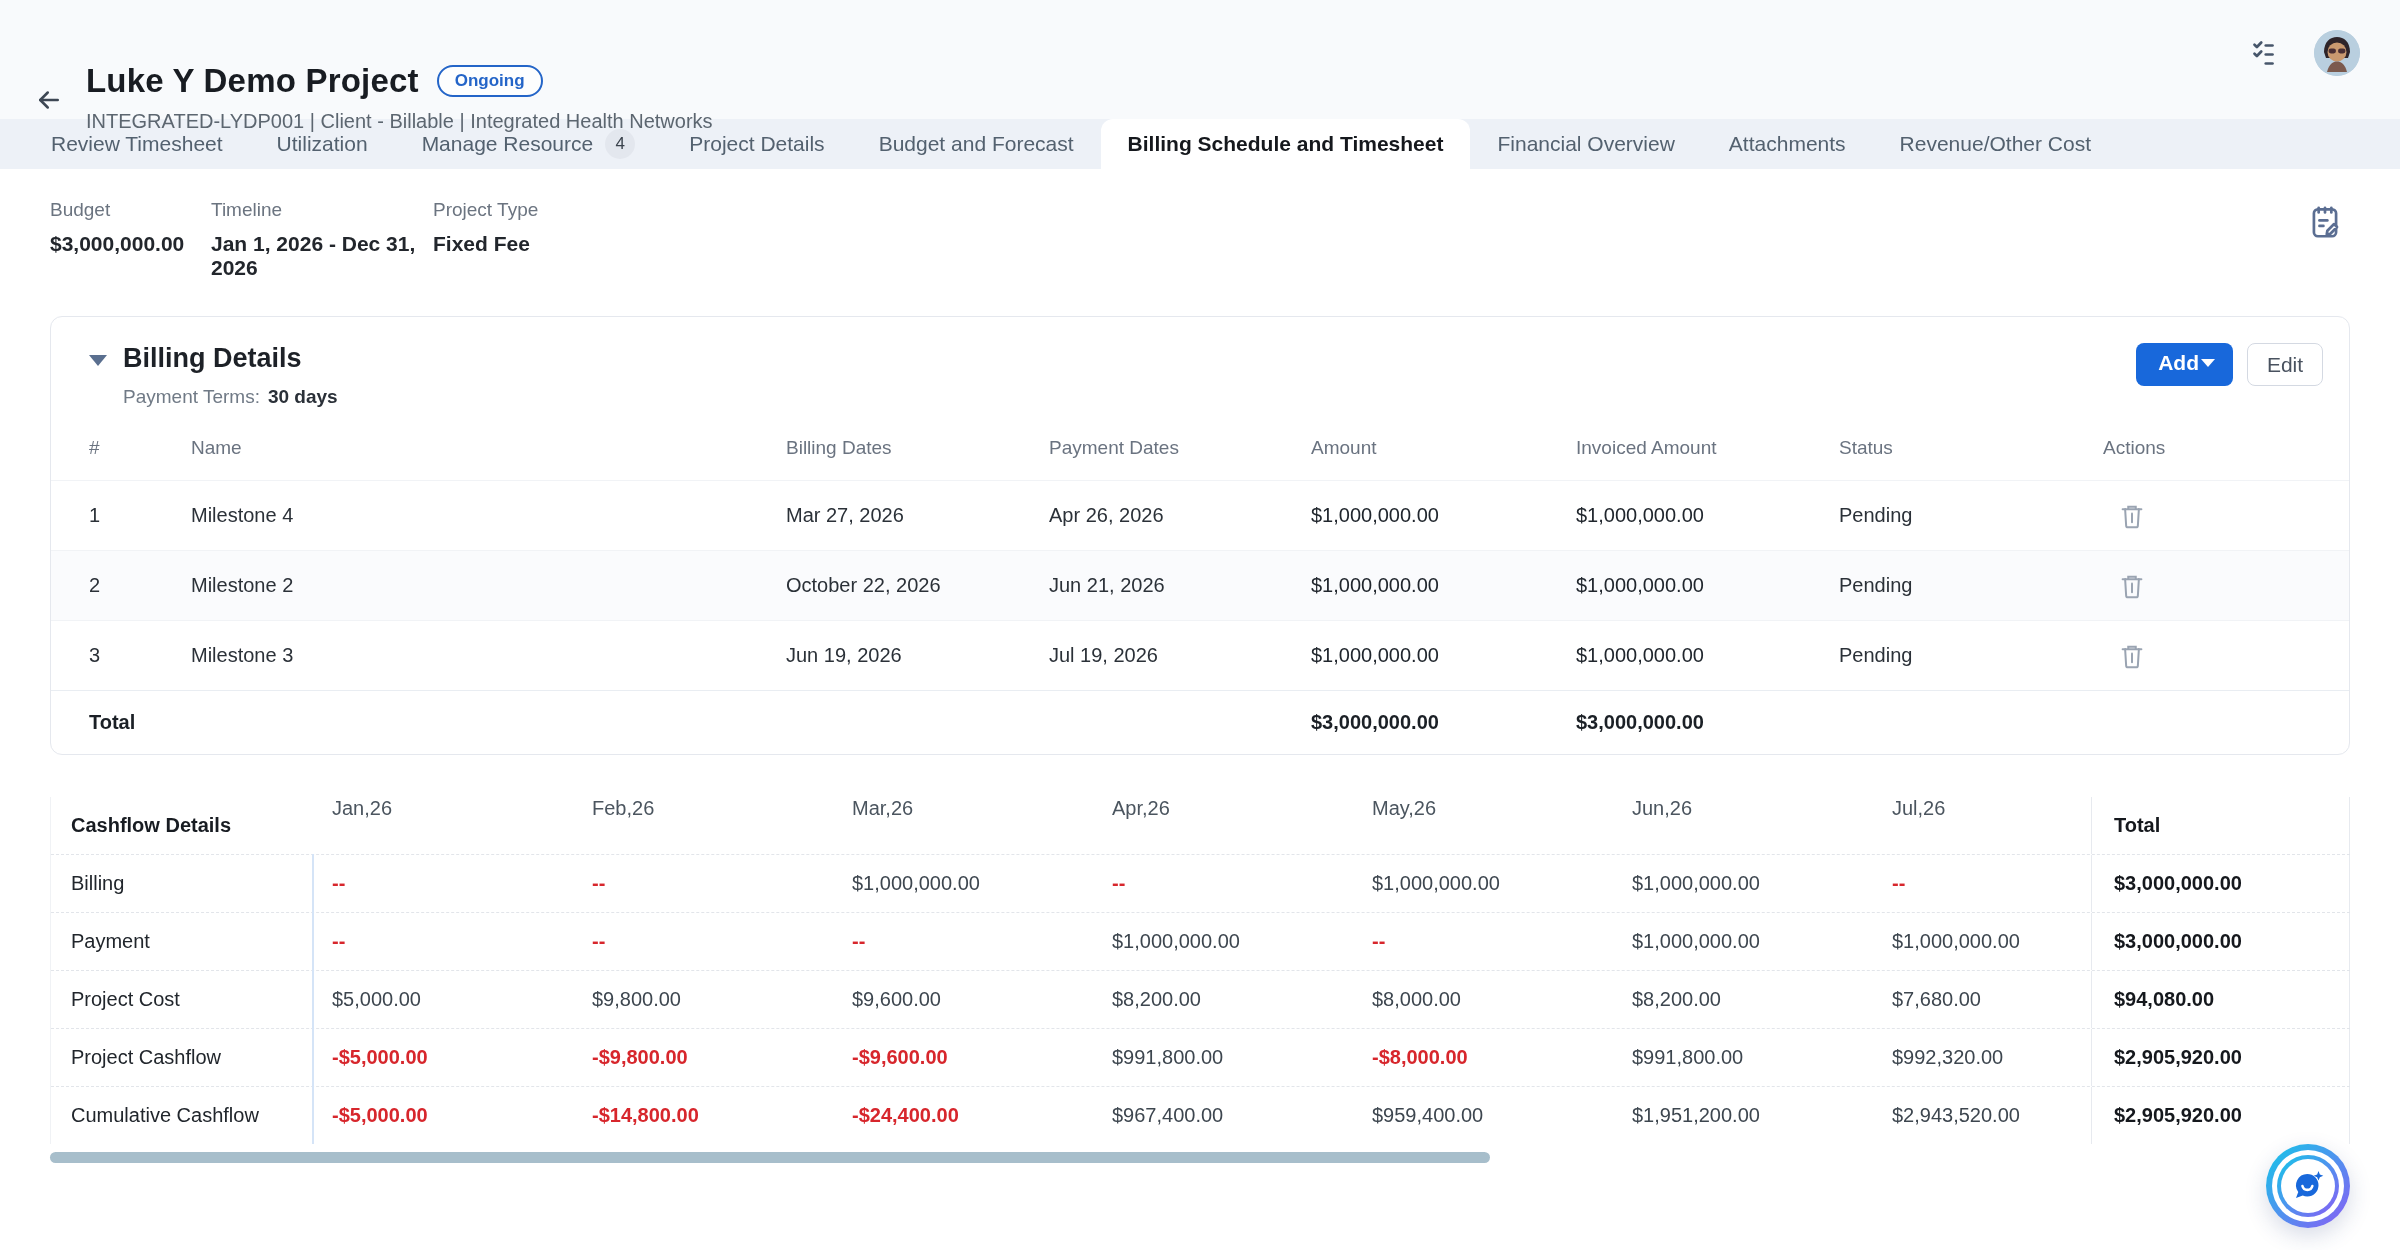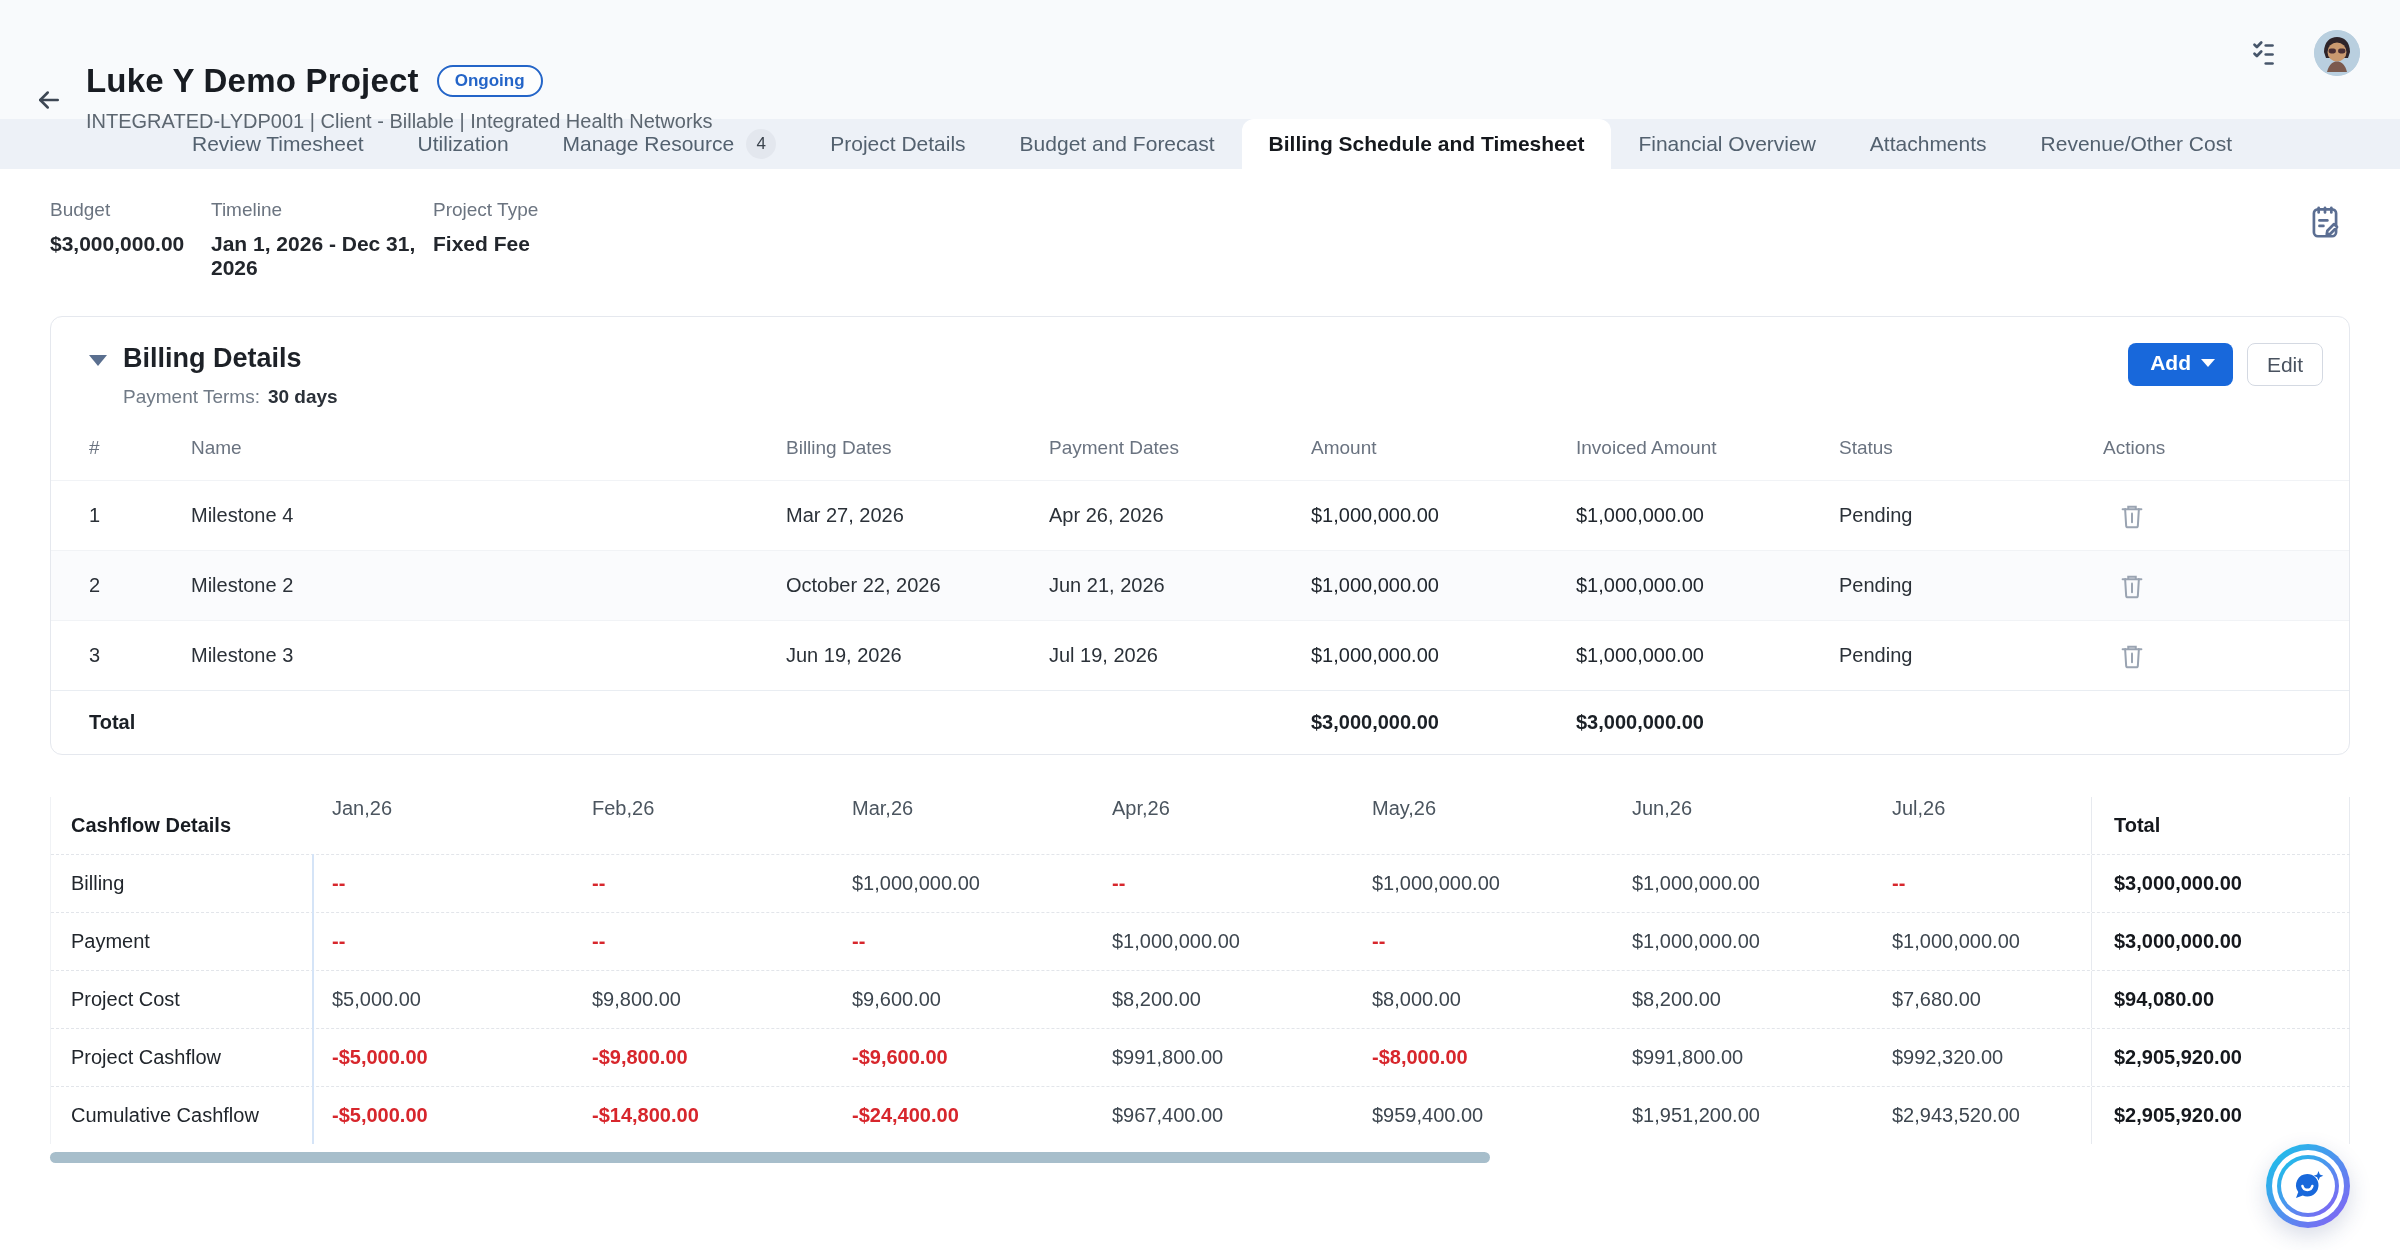--- a/index.html
+++ b/index.html
@@ -15,21 +15,21 @@
   .back-btn { background:none; border:none; cursor:pointer; margin-top:8px; color:#3d4754; }
   .title-wrap {}
   .title-line { display:flex; align-items:center; gap:18px; }
   .page-title { font-size:33px; font-weight:700; color:#181c22; letter-spacing:.2px; }
   .status-pill { border:2px solid #2465c8; color:#2465c8; background:#fdfefe; font-size:17px; font-weight:600; padding:4px 16px; border-radius:999px; }
   .subtitle { margin-top:10px; font-size:20px; color:#5c6670; }
   .tb-right { display:flex; align-items:center; gap:28px; margin-top:4px; }
   .icon-btn { background:none; border:none; cursor:pointer; color:#47566b; display:flex; }
   .avatar { width:46px; height:46px; border-radius:50%; overflow:hidden; background:#b9cfdf; cursor:pointer; border:none; padding:0; }
   
-  .tabs { display:flex; align-items:stretch; height:50px; background:#edf1f7; padding-left:24px;justify-content:center; }
+  .tabs { display:flex; align-items:stretch; height:50px; background:#edf1f7; padding-left:24px; }
   .tab { display:flex; align-items:center; gap:12px; padding:0 27px; font-size:21px; color:#53616f; cursor:pointer; white-space:nowrap; }
   .tab.active { background:#ffffff; border-radius:12px 12px 0 0; color:#15181d; font-weight:700; }
   .tab-badge { background:#e3e7ee; color:#3a424c; font-size:17px; min-width:30px; height:30px; border-radius:999px; display:flex; align-items:center; justify-content:center; padding:0 9px; }
   
   .content { background:#ffffff; padding:0 50px; }
   .meta-row { position:relative; padding-top:30px; display:flex; }
   .meta-item:nth-child(1){ width:161px; }
   .meta-item:nth-child(2){ width:222px; }
   .meta-label { font-size:19px; color:#6b7480; margin-bottom:11px; }
   .meta-value { font-size:21px; font-weight:600; color:#22262c; }
@@ -38,21 +38,21 @@
   .card { margin-top:36px; border:1px solid #e5e8ee; border-radius:12px; overflow:hidden; background:#fff; }
   .card-head { display:flex; justify-content:space-between; align-items:flex-start; padding:26px 26px 8px 38px; }
   .ch-left {}
   .ch-title-row { display:flex; align-items:center; gap:16px; }
   .collapse-caret { background:none; border:none; cursor:pointer; width:0; height:0; border-left:9px solid transparent; border-right:9px solid transparent; border-top:11px solid #5a6f8f; margin-top:4px; }
   .card-title { font-size:27px; font-weight:600; color:#1d2127; }
   .terms { margin-left:34px; margin-top:12px; font-size:19px; color:#707a86; }
   .terms b { color:#2a3038; font-weight:700; margin-left:8px; }
   .ch-right { display:flex; gap:14px; }
   .btn { font-family:inherit; font-size:21px; height:43px; border-radius:8px; cursor:pointer; }
-  .btn-add { background:#1868db; border:none; color:#fff; font-weight:600; padding:0 18px 4px 22px; display:flex; align-items:center; gap:10px;margin-left:20px; }
+  .btn-add { background:#1868db; border:none; color:#fff; font-weight:600; padding:0 18px 4px 22px; display:flex; align-items:center; gap:2px;margin-left:20px; }
   .btn-add .dd-caret { width:0; height:0; border-left:7px solid transparent; border-right:7px solid transparent; border-top:8px solid #fff; }
   .btn-edit { background:#fff; border:1px solid #d4d9e2; color:#49525f; width:76px; font-weight:500; }
   
   .bt-head, .bt-row, .bt-total-row { display:grid; grid-template-columns:102px 595px 263px 262px 265px 263px 264px 1fr; align-items:center; padding-left:38px; }
   .bt-head { height:64px; font-size:19px; color:#6a7380; }
   .bt-row { height:70px; font-size:20px; color:#2b3138; border-top:1px solid #f1f3f6; }
   .bt-row.alt { background:#fafbfd; }
   .bt-row .c-amt { color:#20262d; font-weight:500; }
   .bt-total-row { height:64px; border-top:1px solid #e9edf2; font-size:20px; font-weight:600; color:#1b2026; }
   .trash-btn { background:none; border:none; cursor:pointer; color:#9aa4b2; margin-left:14px; display:flex; }

